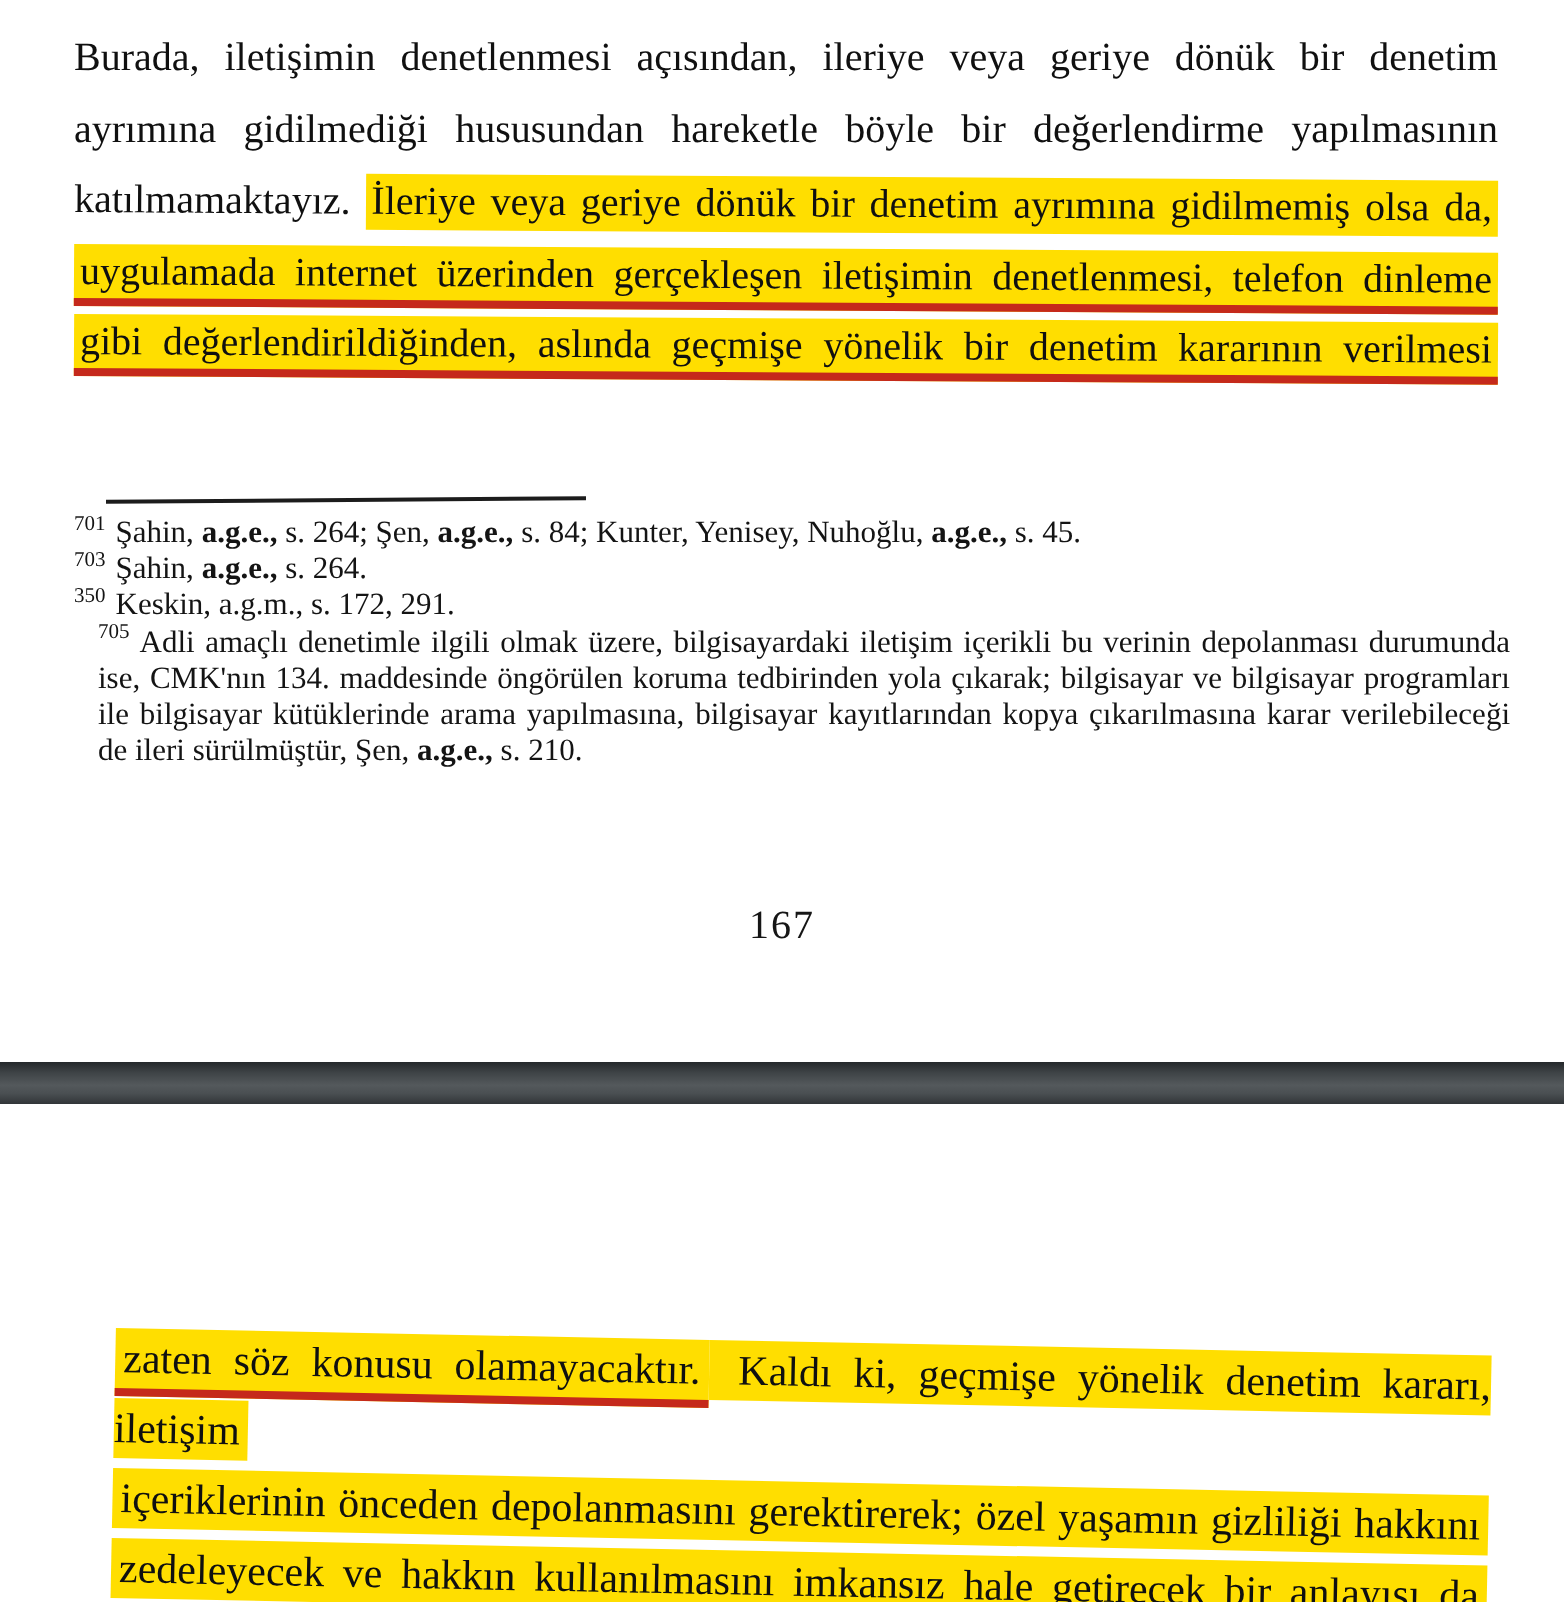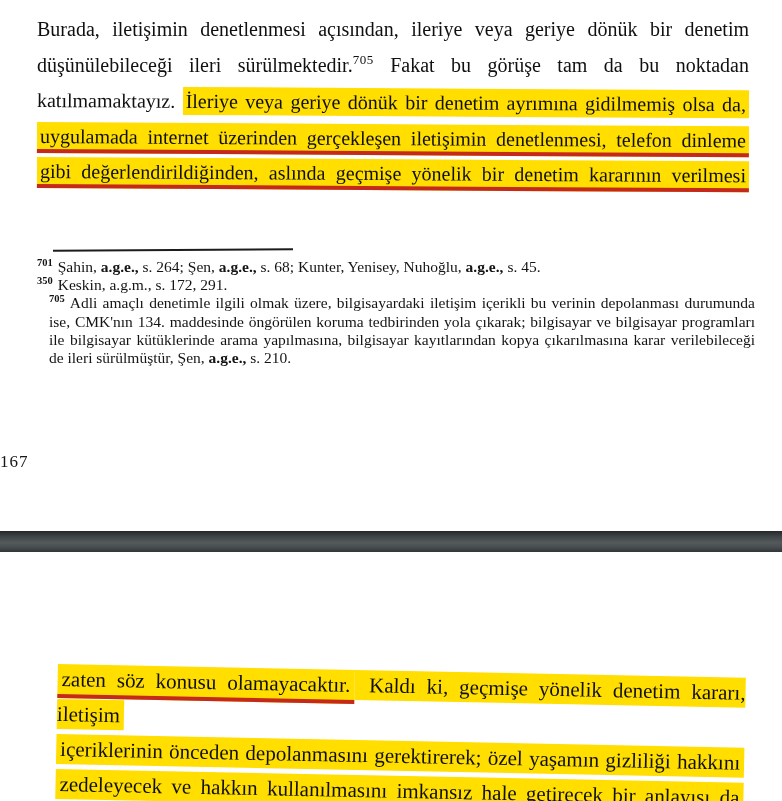--- a/index.html
+++ b/index.html
@@ -37,25 +37,25 @@
     font-size:15.5px; line-height:18.2px; color:#141414;
   }
   .fn-sep {
     width:240px; height:0;
     border-top:2px solid #1c1c1c;
     margin:0 0 7px 16px;
     transform:rotate(-0.4deg);
   }
   .fn { text-align:left; }
   .fn.just { text-align:justify;margin-left:12px; }
-  .fn-num { font-size:10.5px; vertical-align:super; line-height:0; margin-right:5px;font-weight:bold; }
+  .fn-num { font-size:10.5px; vertical-align:super; line-height:0; margin-right:5px; }
 
   .page-number {
     position:absolute; top:452px; left:0; width:782px;
-    text-align:left; font-size:17px; letter-spacing:1px; color:#161616;
+    text-align:center; font-size:20px; letter-spacing:1px; color:#161616;
   }
 
   
   .page-separator {
     position:absolute; top:531px; left:0; width:782px; height:21px;
     background:linear-gradient(180deg,#24282b 0%, #3e4346 25%, #54595c 55%, #4a4f52 75%, #313538 100%);
   }
 
   
   .page-bottom { position:absolute; top:552px; left:0; width:782px; height:249px; background:#fff; }
@@ -69,39 +69,40 @@
 </style>
 </head>
 <body>
 
 <div class="viewport">
 
   <div class="page-top">
 
     <div class="main-para">
       <div class="tline">Burada, iletişimin denetlenmesi açısından, ileriye veya geriye dönük bir denetim</div>
-      <div class="tline">
-        <span>düşünülebileceği ileri sürülmektedir.</span><sup class="fnref">705</sup><span> Fakat bu görüşe tam da bu noktadan</span>
-      </div>
+      <div class="tline">ayrımına gidilmediği hususundan hareketle böyle bir değerlendirme yapılmasının</div>
       <div class="tline sk">
         <span>katılmamaktayız. </span><span class="hl">İleriye veya geriye dönük bir denetim ayrımına gidilmemiş olsa da,</span>
       </div>
       <div class="tline sk">
         <span class="hl ul">uygulamada internet üzerinden gerçekleşen iletişimin denetlenmesi, telefon dinleme</span>
       </div>
       <div class="tline sk">
         <span class="hl ul">gibi değerlendirildiğinden, aslında geçmişe yönelik bir denetim kararının verilmesi</span>
       </div>
     </div>
 
     <div class="footnotes">
       <div class="fn-sep"></div>
 
       <div class="fn">
-        <sup class="fn-num">701</sup><span class="fn-text"><span>Şahin, </span><span style="font-weight: bold;">a.g.e.,</span><span> s. 264; Şen, </span><span style="font-weight: bold;">a.g.e.,</span><span> s. 68; Kunter, Yenisey, Nuhoğlu, </span><span style="font-weight: bold;">a.g.e.,</span><span> s. 45.</span></span>
+        <sup class="fn-num">701</sup><span class="fn-text"><span>Şahin, </span><span style="font-weight: bold;">a.g.e.,</span><span> s. 264; Şen, </span><span style="font-weight: bold;">a.g.e.,</span><span> s. 84; Kunter, Yenisey, Nuhoğlu, </span><span style="font-weight: bold;">a.g.e.,</span><span> s. 45.</span></span>
+      </div>
+      <div class="fn">
+        <sup class="fn-num">703</sup><span class="fn-text"><span>Şahin, </span><span style="font-weight: bold;">a.g.e.,</span><span> s. 264.</span></span>
       </div>
       <div class="fn">
         <sup class="fn-num">350</sup><span class="fn-text"><span>Keskin, </span><span style="font-weight: normal;">a.g.m.,</span><span> s. 172, 291.</span></span>
       </div>
       <div class="fn just">
         <sup class="fn-num">705</sup><span class="fn-text"><span>Adli amaçlı denetimle ilgili olmak üzere, bilgisayardaki iletişim içerikli bu verinin depolanması durumunda ise, CMK'nın 134. maddesinde öngörülen koruma tedbirinden yola çıkarak; bilgisayar ve bilgisayar programları ile bilgisayar kütüklerinde arama yapılmasına, bilgisayar kayıtlarından kopya çıkarılmasına karar verilebileceği de ileri sürülmüştür, Şen, </span><span style="font-weight: bold;">a.g.e.,</span><span> s. 210.</span></span>
       </div>
     </div>
 
     <div class="page-number">167</div>

